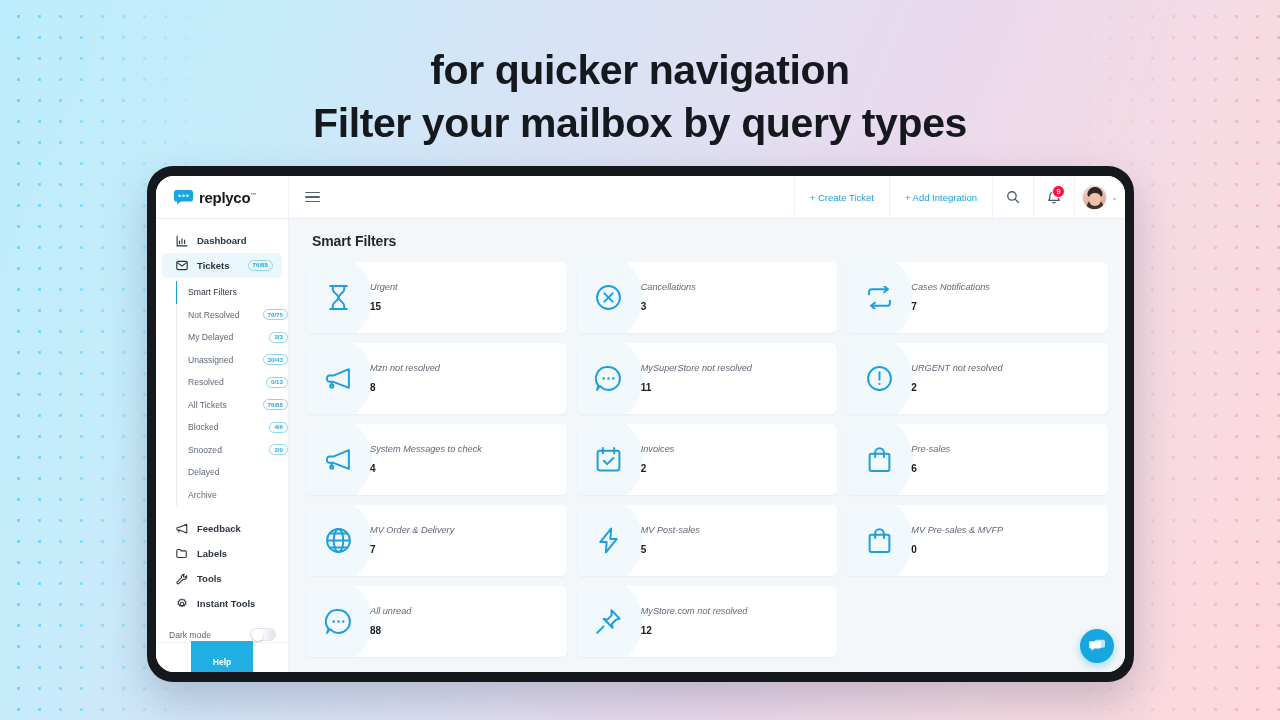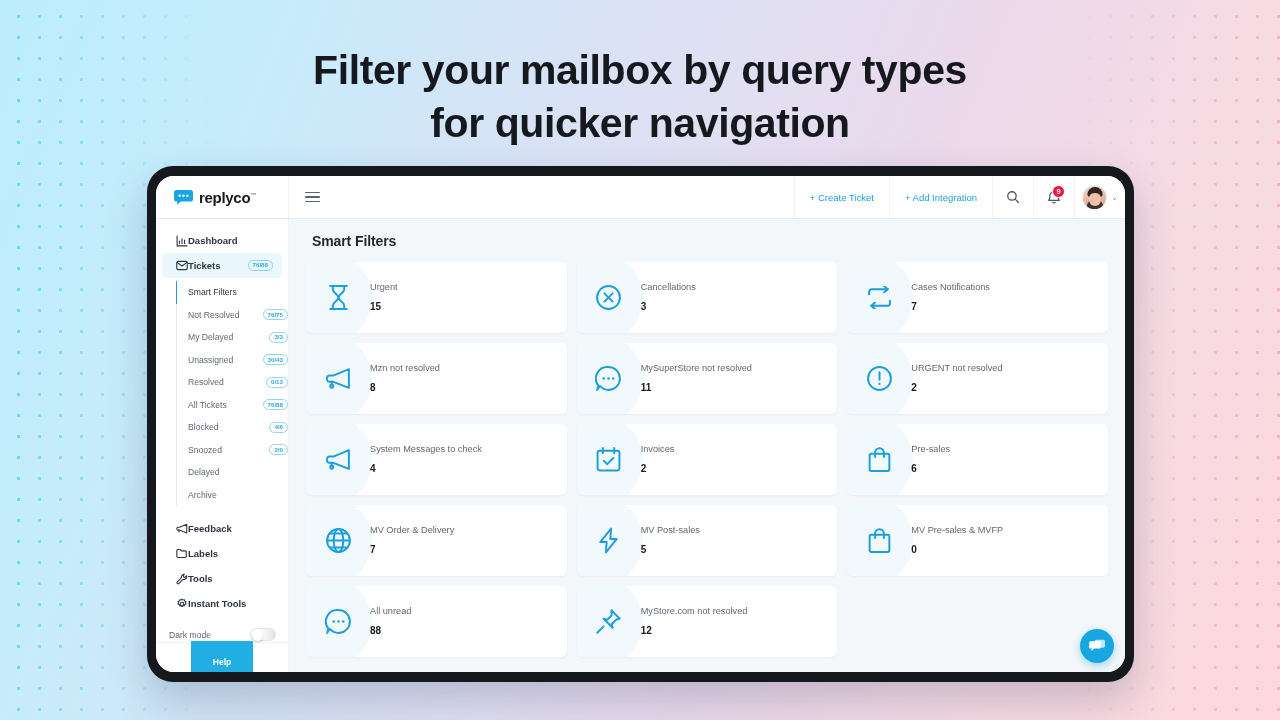--- a/index.html
+++ b/index.html
@@ -151,21 +151,21 @@
   
   .sidebar {
     width: 133px; flex: none;
     background: #fff;
     border-right: 1px solid #eef1f5;
     display: flex; flex-direction: column;
     padding-top: 9px;
     position: relative;
   }
   .nav-item {
-    display: flex; align-items: center; 
+    display: flex; align-items: center; gap: 9px;
     height: 25px; padding: 0 9px 0 13px; cursor: pointer;
     border-radius: 5px; margin: 0 6px;
   }
   .nav-item .ni-icon { width: 13px; height: 13px; flex: none; display: flex; align-items: center; justify-content: center; }
   .nav-item .ni-label { font-size: 9.5px; font-weight: 700; color: #2d3540; flex: 1; white-space: nowrap; }
   .nav-item.active { background: #eaf7fc; }
   .badge {
     font-size: 6.2px; font-weight: 700; color: #2aa9e0;
     border: 1px solid #8fd5ee; border-radius: 9px;
     padding: 1.5px 4px; line-height: 1; white-space: nowrap;
@@ -237,41 +237,42 @@
   }
   .card-icon {
     width: 64px; flex: none; position: relative; z-index: 2;
     display: flex; align-items: center; justify-content: center;
     color: #1b9fdd;
   }
   .card-text { position: relative; z-index: 2; min-width: 0; }
   .card-label {
     font-size: 9.2px; color: #5e6874; white-space: nowrap;
     margin-bottom: 4px;
+    font-style: italic;
   }
   .card-value { font-size: 10px; font-weight: 700; color: #15191d; }
 
   
   .chat-widget {
     position: absolute; right: 11px; bottom: 9px;
     width: 34px; height: 34px; border-radius: 50%;
     background: #17a7e0; cursor: pointer; z-index: 9;
     display: flex; align-items: center; justify-content: center;
     box-shadow: 0 3px 9px rgba(23,167,224,.4);
   }
 </style>
 </head>
 <body>
 
 <div class="dots left"></div>
 <div class="dots right"></div>
 
 <h1 class="headline">
+  <span>for quicker navigation</span>
   <span>Filter your mailbox by query types</span>
-  <span>for quicker navigation</span>
 </h1>
 
 <div class="tablet">
   <div class="screen">
 
     <div class="topbar">
       <div class="brand">
         <span class="brand-mark">
           <svg viewBox="0 0 19 15" width="19" height="15">
             <path d="M2.6 0h13.8A2.6 2.6 0 0 1 19 2.6v6.3a2.6 2.6 0 0 1-2.6 2.6H7.1l-4.3 3.3.5-3.3H2.6A2.6 2.6 0 0 1 0 8.9V2.6A2.6 2.6 0 0 1 2.6 0z" fill="#17a7e0"></path>

